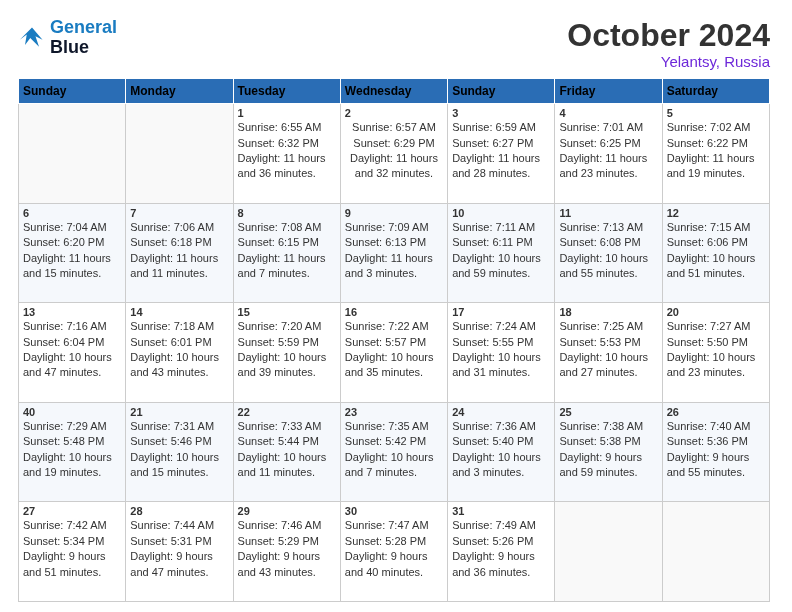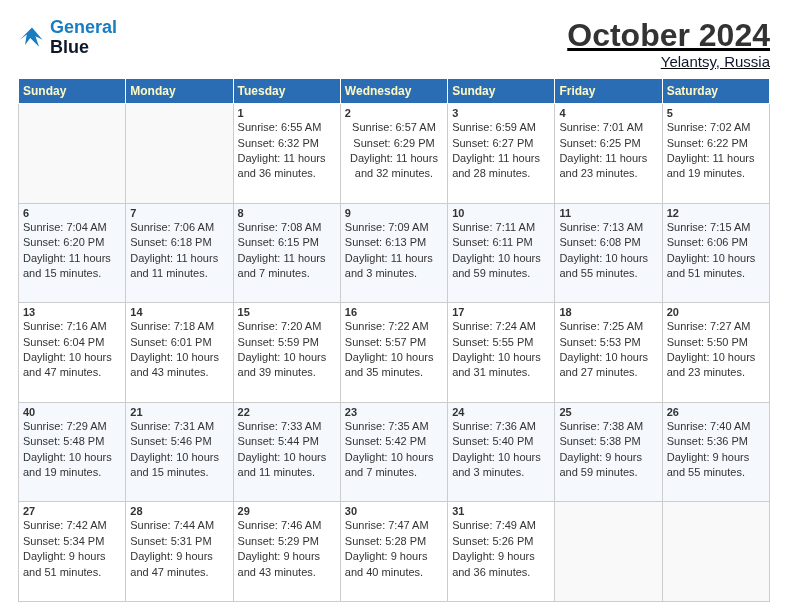--- a/index.html
+++ b/index.html
@@ -36,41 +36,40 @@
     }
     .logo-text span {
       color: #1a7cc1;
     }
     .logo-bird {
       width: 28px;
       height: 28px;
     }
     .title-block {
       text-align: right;
-      text-decoration: underline;
     }
     .month-title {
       font-size: 32px;
       font-weight: bold;
       color: #333;
       line-height: 1.1;
     }
     .location {
       font-size: 15px;
-      color: #0f172a;
+      color: #6d28d9;
     }
     .calendar {
       flex: 1;
       border-collapse: collapse;
       width: 100%;
       table-layout: fixed;
     }
     .calendar th {
       background: #2a6db5;
-      color: #fef9c3;
+      color: #000000;
       font-size: 12px;
       font-weight: bold;
       padding: 5px 4px;
       border: 1px solid #fff;
       text-align: left;
     }
     .calendar td {
       border: 1px solid #ccc;
       vertical-align: top;
       padding: 3px 4px;

